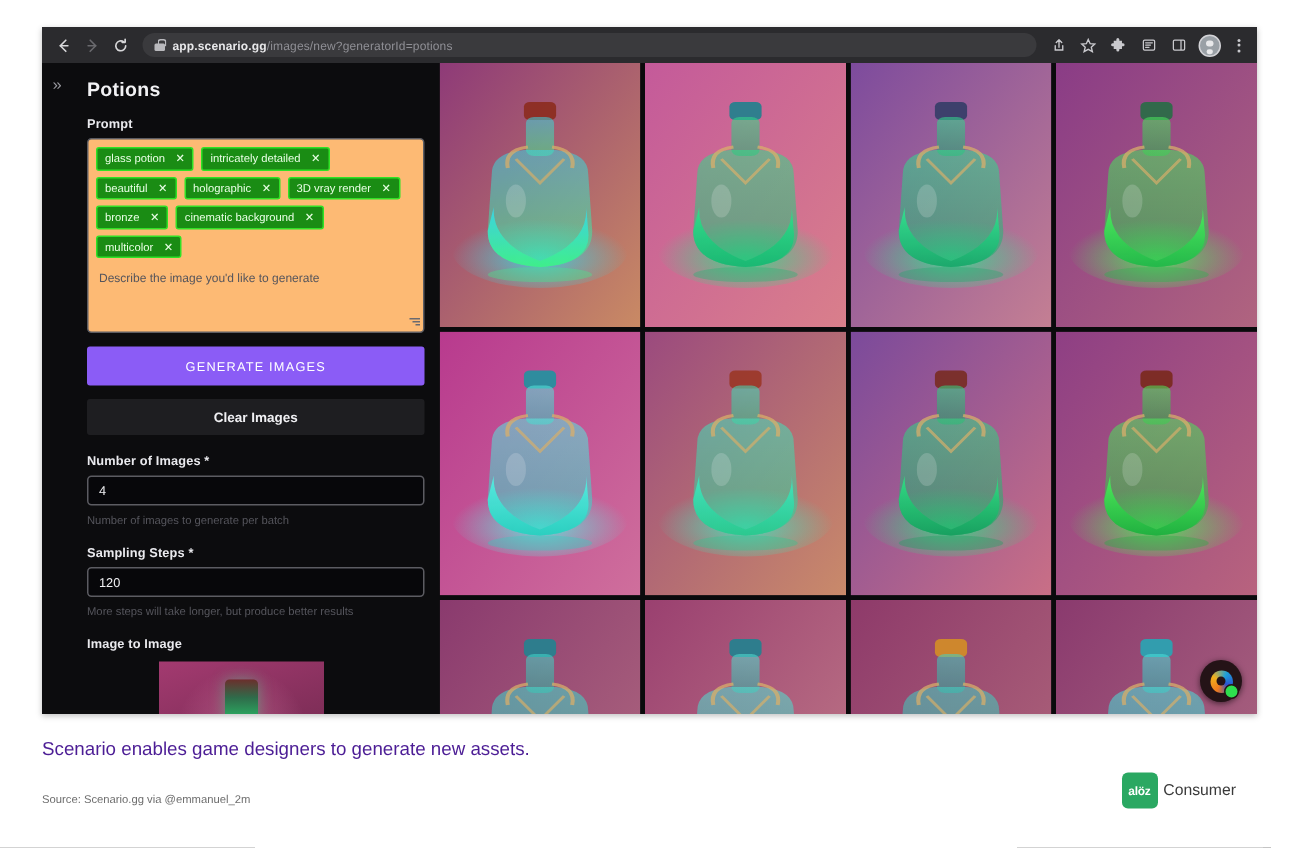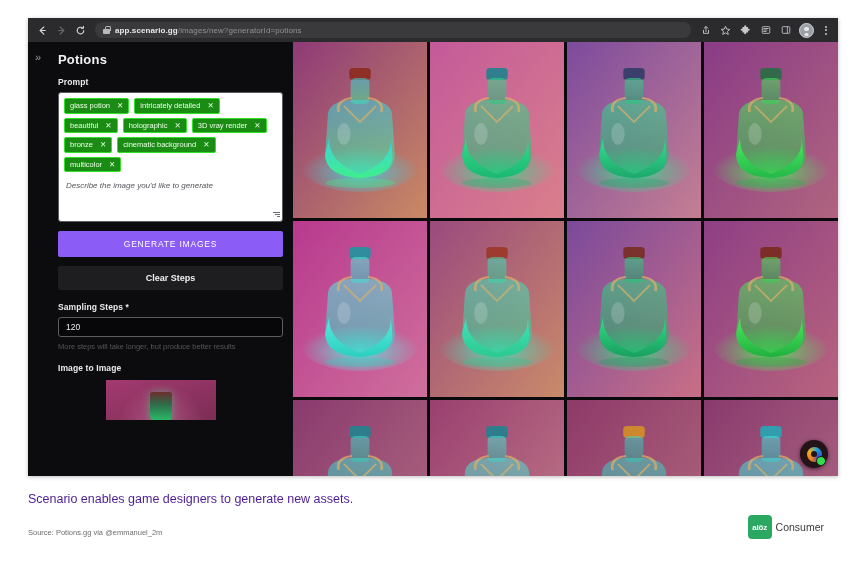--- a/index.html
+++ b/index.html
@@ -152,21 +152,21 @@
     color: #eaeaee;
     font-size: 8.5px;
     font-weight: bold;
     margin-bottom: 5px;
     letter-spacing: 0.1px;
   }
 
   .prompt-box {
     border: 1px solid #5c5c62;
     border-radius: 3px;
-    background: #ffffff;
+    background: #fdba74;
     padding: 5px 5px 0 5px;
     height: 130px;
     box-sizing: border-box;
     position: relative;
   }
   .tags {
     display: flex;
     flex-wrap: wrap;
     gap: 4px 5px;
     margin-bottom: 5px;
@@ -182,21 +182,20 @@
     display: inline-flex;
     align-items: center;
     gap: 7px;
     white-space: nowrap;
   }
   .tag .x { color: #eaffe6; font-size: 7.5px; }
   .prompt-ph {
     color: #55555c;
     font-size: 8px;
     padding: 4px 2px;
-    font-style: italic;
   }
   .resize-grip {
     position: absolute;
     right: 2px; bottom: 2px;
     width: 7px; height: 7px;
   }
   .resize-grip i {
     display: block;
     height: 1px;
     background: #6a6a70;
@@ -488,23 +487,28 @@
           <div class="resize-grip">
             <i style="width:7px"></i>
               <i style="width:5px;margin-top:1px"></i>
               <i style="width:3px;margin-top:1px"></i>
           </div>
         </div>
 
         <div class="btn-primary">GENERATE IMAGES</div>
 
         <div class="btn-row">
-          <div class="btn-secondary">Clear Steps</div>
-        </div>
-
+          <div class="btn-secondary">Clear Images</div>
+        </div>
+
+        <div class="field">
+          <div class="field-label">Number of Images *</div>
+          <div class="input">4</div>
+          <div class="hint">Number of images to generate per batch</div>
+        </div>
 
         <div class="field">
           <div class="field-label">Sampling Steps *</div>
           <div class="input">120</div>
           <div class="hint">More steps will take longer, but produce better results</div>
         </div>
 
         <div class="field">
           <div class="field-label">Image to Image</div>
           <div class="i2i-thumb"></div>
@@ -889,19 +893,19 @@
         <div class="fab">
           <div class="ring"></div>
           <div class="dot"></div>
         </div>
       </div>
 
     </div>
   </div>
 
   <div class="caption">Scenario enables game designers to generate new assets.</div>
-  <div class="source">Source: Potions.gg via @emmanuel_2m</div>
+  <div class="source">Source: Scenario.gg via @emmanuel_2m</div>
   <div class="brand">
     <div class="brand-mark">alöz</div>
     <div class="brand-text">Consumer</div>
   </div>
 
 </div>
 
 </body></html>

